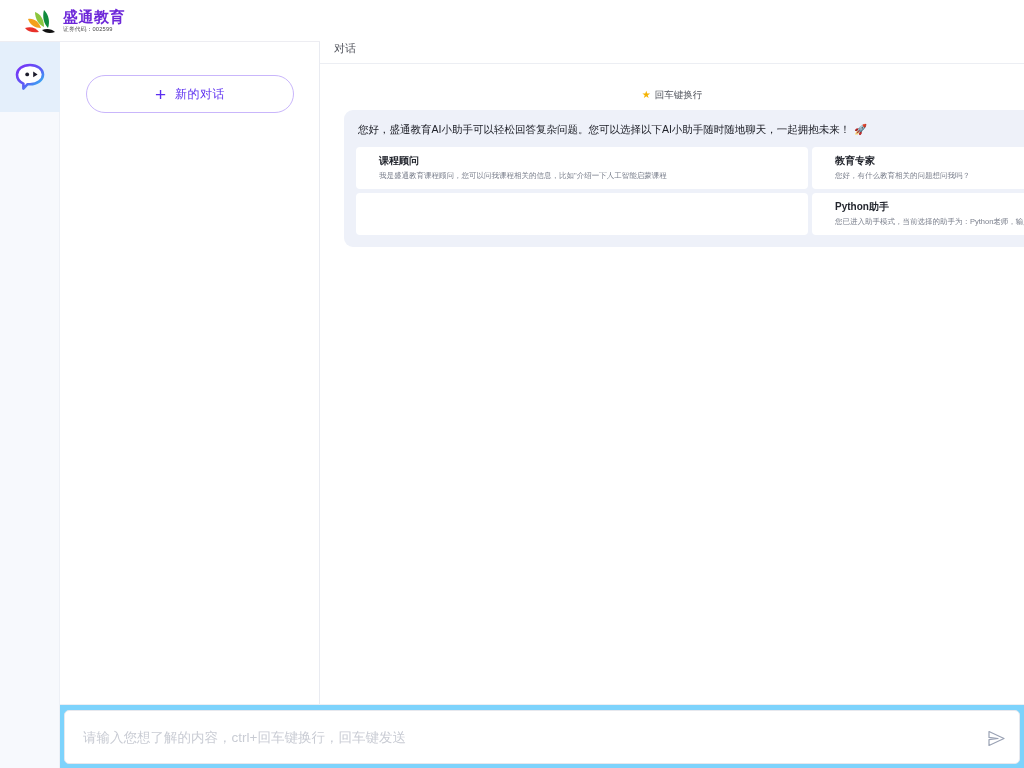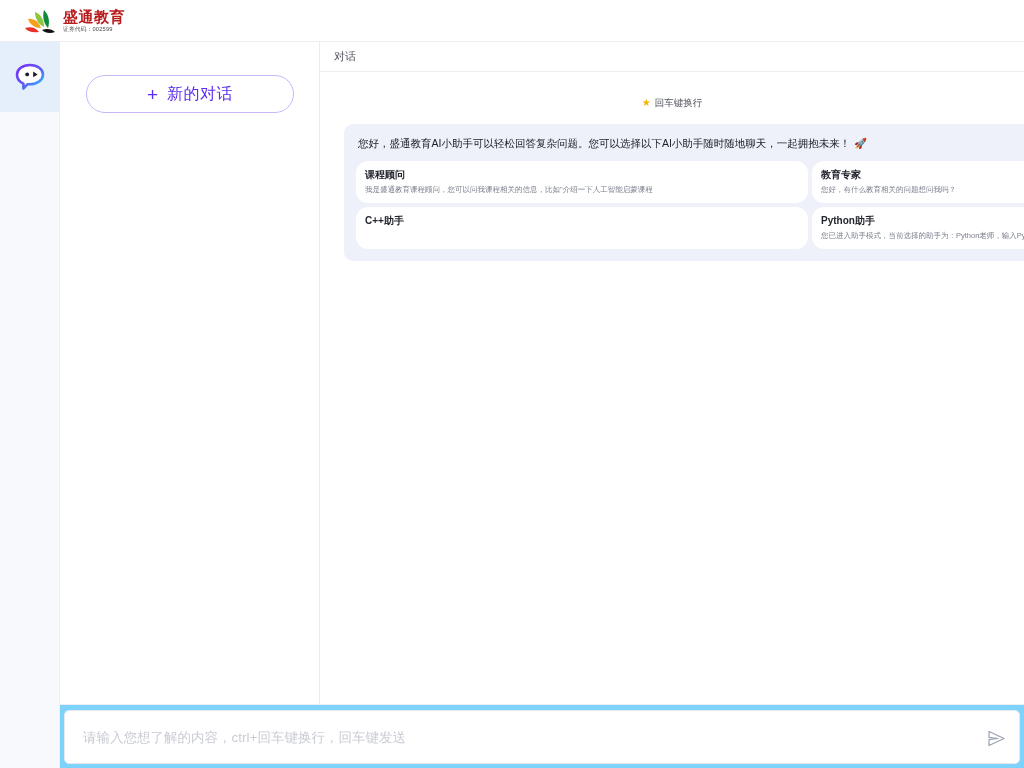--- a/index.html
+++ b/index.html
@@ -18,21 +18,21 @@
   .topbar {
     position: absolute; top: 0; left: 0; width: 1024px; height: 42px;
     background: #ffffff;
     border-bottom: 1px solid #ededf2;
     display: flex; align-items: center;
   }
   .brand { display: flex; align-items: center; margin-left: 22px; }
   .brand-mark { width: 34px; height: 30px; position: relative; margin-right: 7px; }
   .brand-text { display:flex; flex-direction: column; justify-content:center; }
   .brand-name {
-    font-size: 15px; font-weight: 700; color: #b91c1c;
+    font-size: 15px; font-weight: 700; color: #6d28d9;
     letter-spacing: 0.5px; line-height: 17px;
   }
   .brand-code {
     font-size: 6px; color: #4a4a4a; letter-spacing: 0.2px;
     line-height: 8px; transform: scale(0.95); transform-origin: left center;
   }
 
   
   .rail {
     position: absolute; top: 42px; left: 0; width: 60px; height: 726px;
@@ -60,25 +60,25 @@
     width: 208px; height: 38px;
     border: 1px solid #c9b6fb; border-radius: 19px;
     background: #ffffff;
     display: flex; align-items: center; justify-content: center;
     cursor: pointer; color: #5b2ef0;
   }
   .new-chat-btn .plus {
     font-size: 19px; line-height: 19px; font-weight: 400; margin-right: 9px;
     color: #5b2ef0;
   }
-  .new-chat-btn .label { font-size: 16px; color: #5b2ef0; letter-spacing: .5px; }
+  .new-chat-btn .label { font-size: 12px; color: #5b2ef0; letter-spacing: .5px; }
 
   
   .main {
-    position: absolute; top: 42px; left: 320px; width: 704px; height: 662px;
+    position: absolute; top: 34px; left: 320px; width: 704px; height: 662px;
     background: #ffffff;
   }
   .main-head {
     height: 30px; border-bottom: 1px solid #eceef3;
     display: flex; align-items: center;
   }
   .main-tab {
     font-size: 11px; color: #4c4f58; margin-left: 14px; cursor: pointer;
   }
 
@@ -88,42 +88,42 @@
     display: flex; justify-content: center; align-items: center;
     height: 30px; margin-top: 16px;
   }
   .assistant-picker {
     display: flex; align-items: center; gap: 4px;
     font-size: 9.5px; color: #52555e; cursor: pointer;
   }
   .star-icon { font-size: 10px; line-height: 10px; color: #f5b301; }
 
   
-  .msg-wrap { padding-left: 24px; padding-right: 0; margin-top: 6px; }
+  .msg-wrap { padding-left: 24px; padding-right: 0; }
   .msg-bubble {
     background: #eef1f9;
     border-radius: 9px;
     padding: 11px 12px 12px 12px;
     width: 780px;           
   }
   .msg-greeting {
     font-size: 10.5px; color: #20222a; line-height: 16px;
     margin-bottom: 10px; margin-left: 2px;
   }
   .rocket { margin-left: 4px; }
 
   .card-grid {
     display: grid;
     grid-template-columns: 452px 1fr;
     column-gap: 4px; row-gap: 4px;
   }
   .assistant-card {
     background: #ffffff;
-    border-radius: 12px;
-    padding: 7px 9px 8px 9px;
+    border-radius: 4px;
+    padding: 7px 9px 8px 23px;
     cursor: pointer;
     min-height: 32px;
     overflow: hidden;
   }
   .card-title {
     font-size: 10px; font-weight: 700; color: #23262e;
     line-height: 13px; margin-bottom: 3px;
   }
   .card-desc {
     font-size: 7.5px; color: #7a7f8c; line-height: 11px;
@@ -233,21 +233,20 @@
               <div class="card-title">课程顾问</div>
               <div class="card-desc">我是盛通教育课程顾问，您可以问我课程相关的信息，比如"介绍一下人工智能启蒙课程</div>
             </div>
 
             <div class="assistant-card">
               <div class="card-title">教育专家</div>
               <div class="card-desc">您好，有什么教育相关的问题想问我吗？</div>
             </div>
 
             <div class="assistant-card">
-              <div class="card-title">C++助手</div>
             </div>
 
             <div class="assistant-card">
               <div class="card-title">Python助手</div>
               <div class="card-desc">您已进入助手模式，当前选择的助手为：Python老师，输入Python用法问题，如：</div>
             </div>
 
           </div>
         </div>
       </div>

